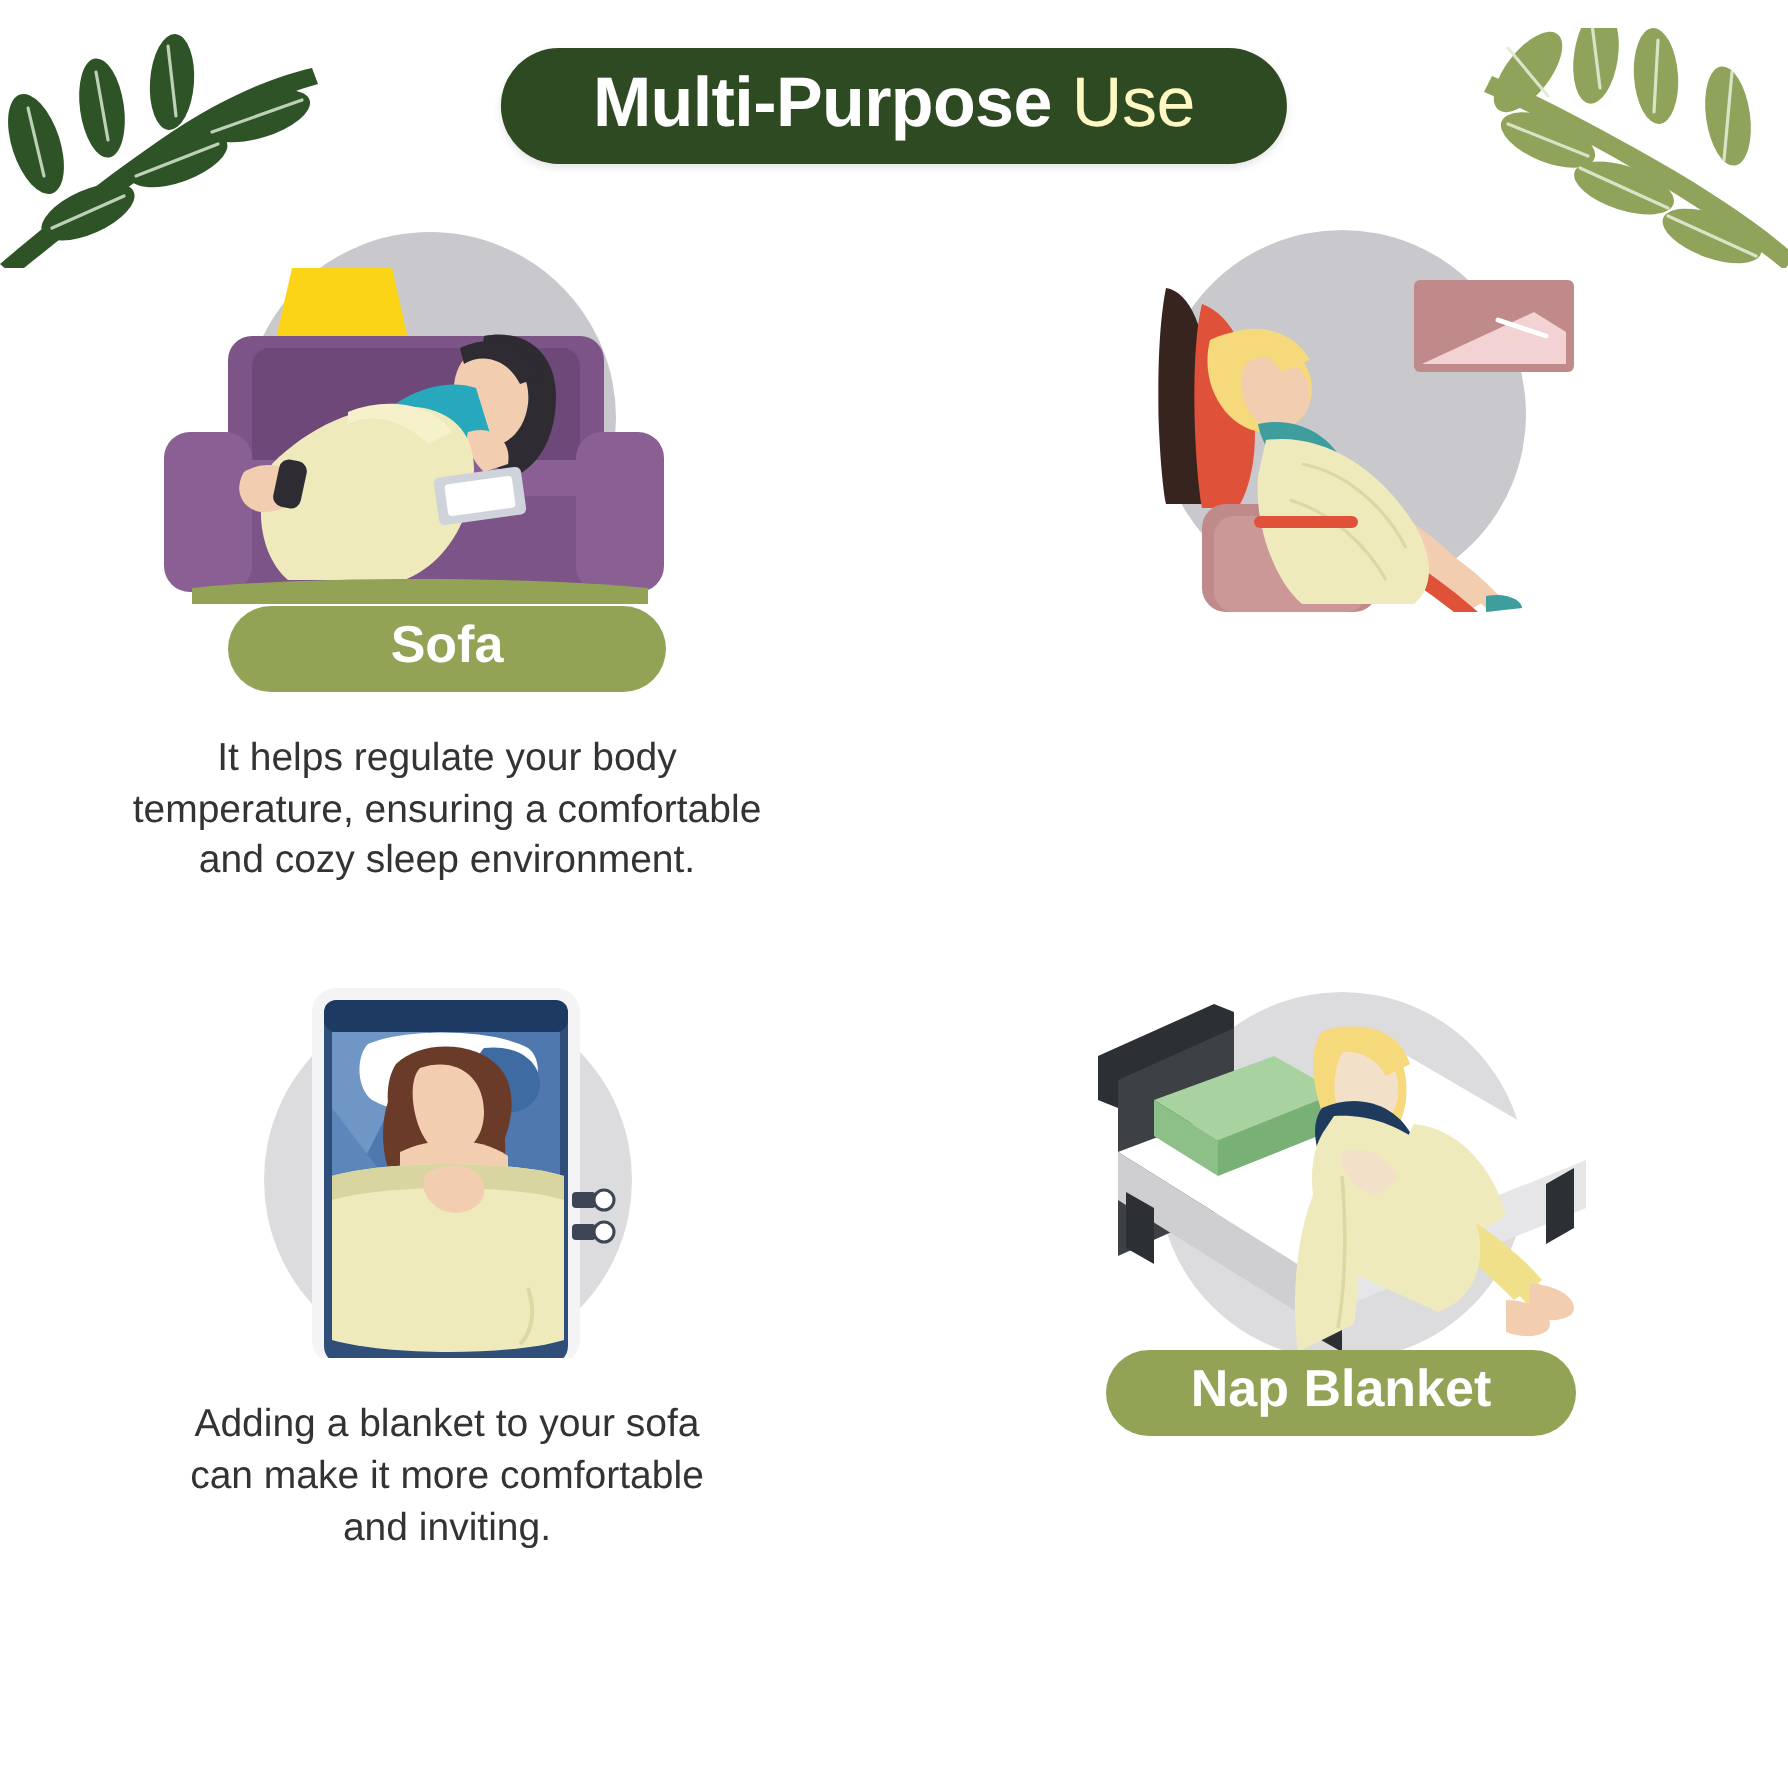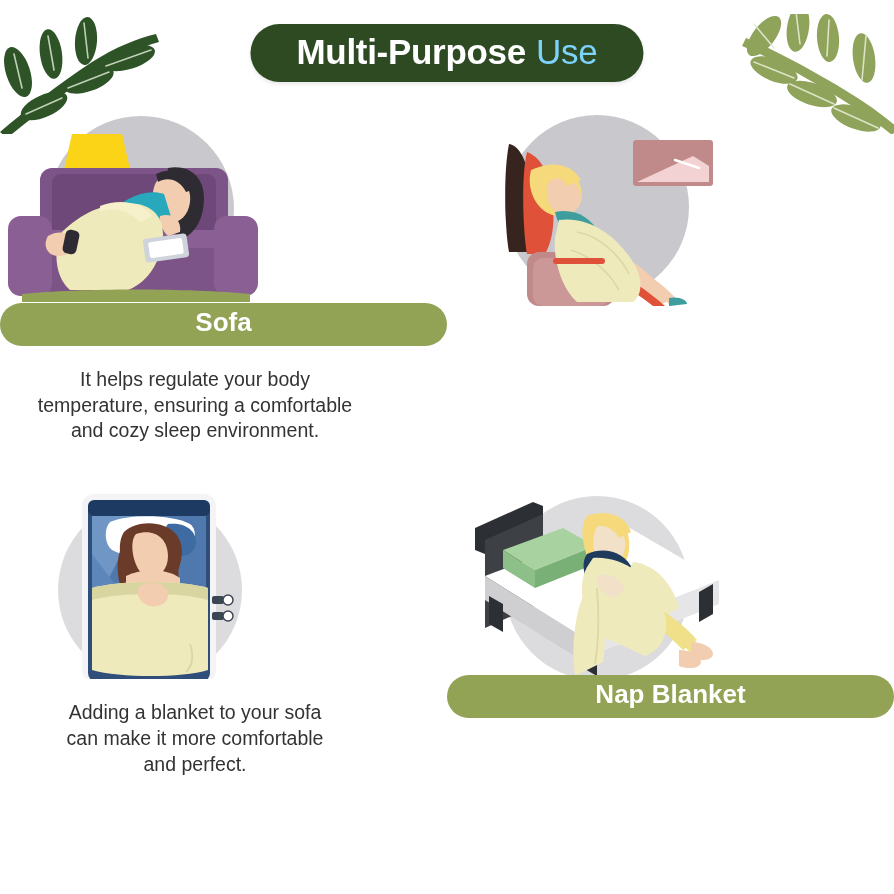--- a/index.html
+++ b/index.html
@@ -40,40 +40,41 @@
     box-shadow: 0 2px 4px rgba(0,0,0,0.10);
   }
   .title-strong {
     color: #ffffff;
     font-size: 35px;
     font-weight: bold;
     letter-spacing: -0.3px;
     line-height: 1;
   }
   .title-light {
-    color: #7dd3fc;
+    color: #fef9c3;
     font-size: 35px;
     font-weight: normal;
     letter-spacing: -0.2px;
     line-height: 1;
   }
 
   
   .grid {
     position: absolute;
     top: 112px;
     left: 0;
     width: 894px;
     display: grid;
     grid-template-columns: 447px 447px;
     grid-template-rows: auto auto;
   }
   .card {
     display: flex;
     flex-direction: column;
+    align-items: center;
   }
   .card-row2 { margin-top: 40px; }
 
   .art {
     position: relative;
     width: 300px;
     height: 195px;
   }
 
   .label-pill {
@@ -278,21 +279,21 @@
         <g>
           <rect x="212" y="112" width="12" height="8" rx="2" fill="#3d4654"></rect>
           <circle cx="228" cy="116" r="5" fill="#ffffff" stroke="#3d4654" stroke-width="1.5"></circle>
           <rect x="212" y="128" width="12" height="8" rx="2" fill="#3d4654"></rect>
           <circle cx="228" cy="132" r="5" fill="#ffffff" stroke="#3d4654" stroke-width="1.5"></circle>
         </g>
       </svg>
     </div>
     <div class="desc">Adding a blanket to your sofa
 can make it more comfortable
-and perfect.</div>
+and inviting.</div>
   </div>
 
   <div class="card card-row2">
     <div class="art">
       <svg width="300" height="195" viewBox="0 0 300 195">
         <circle cx="150" cy="104" r="92" fill="#dcdcdf"></circle>
 
         <path d="M28 44 L86 18 L96 22 L96 44 L38 70 L28 66 Z" fill="#2c2f33"></path>
         <path d="M38 56 L96 30 L96 118 L38 144 Z" fill="#3d4146"></path>
 

